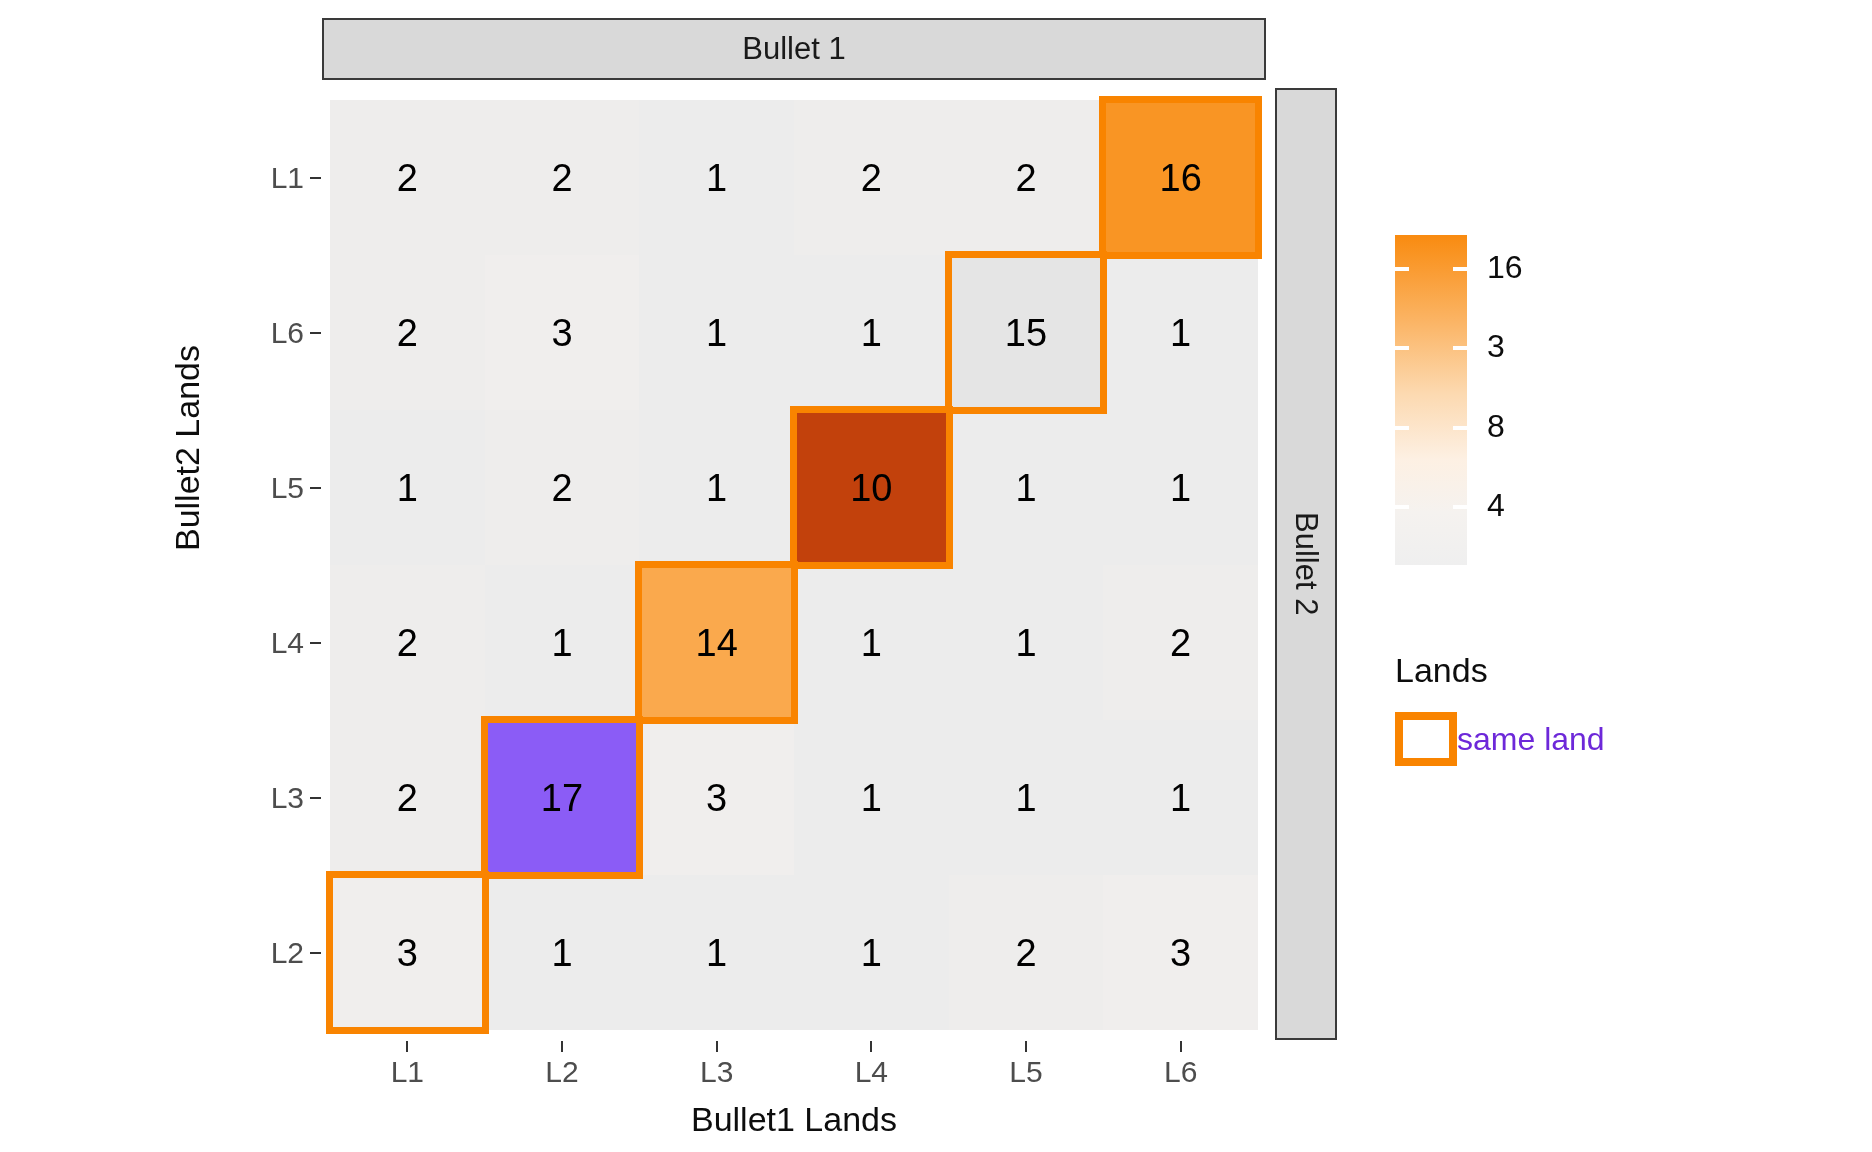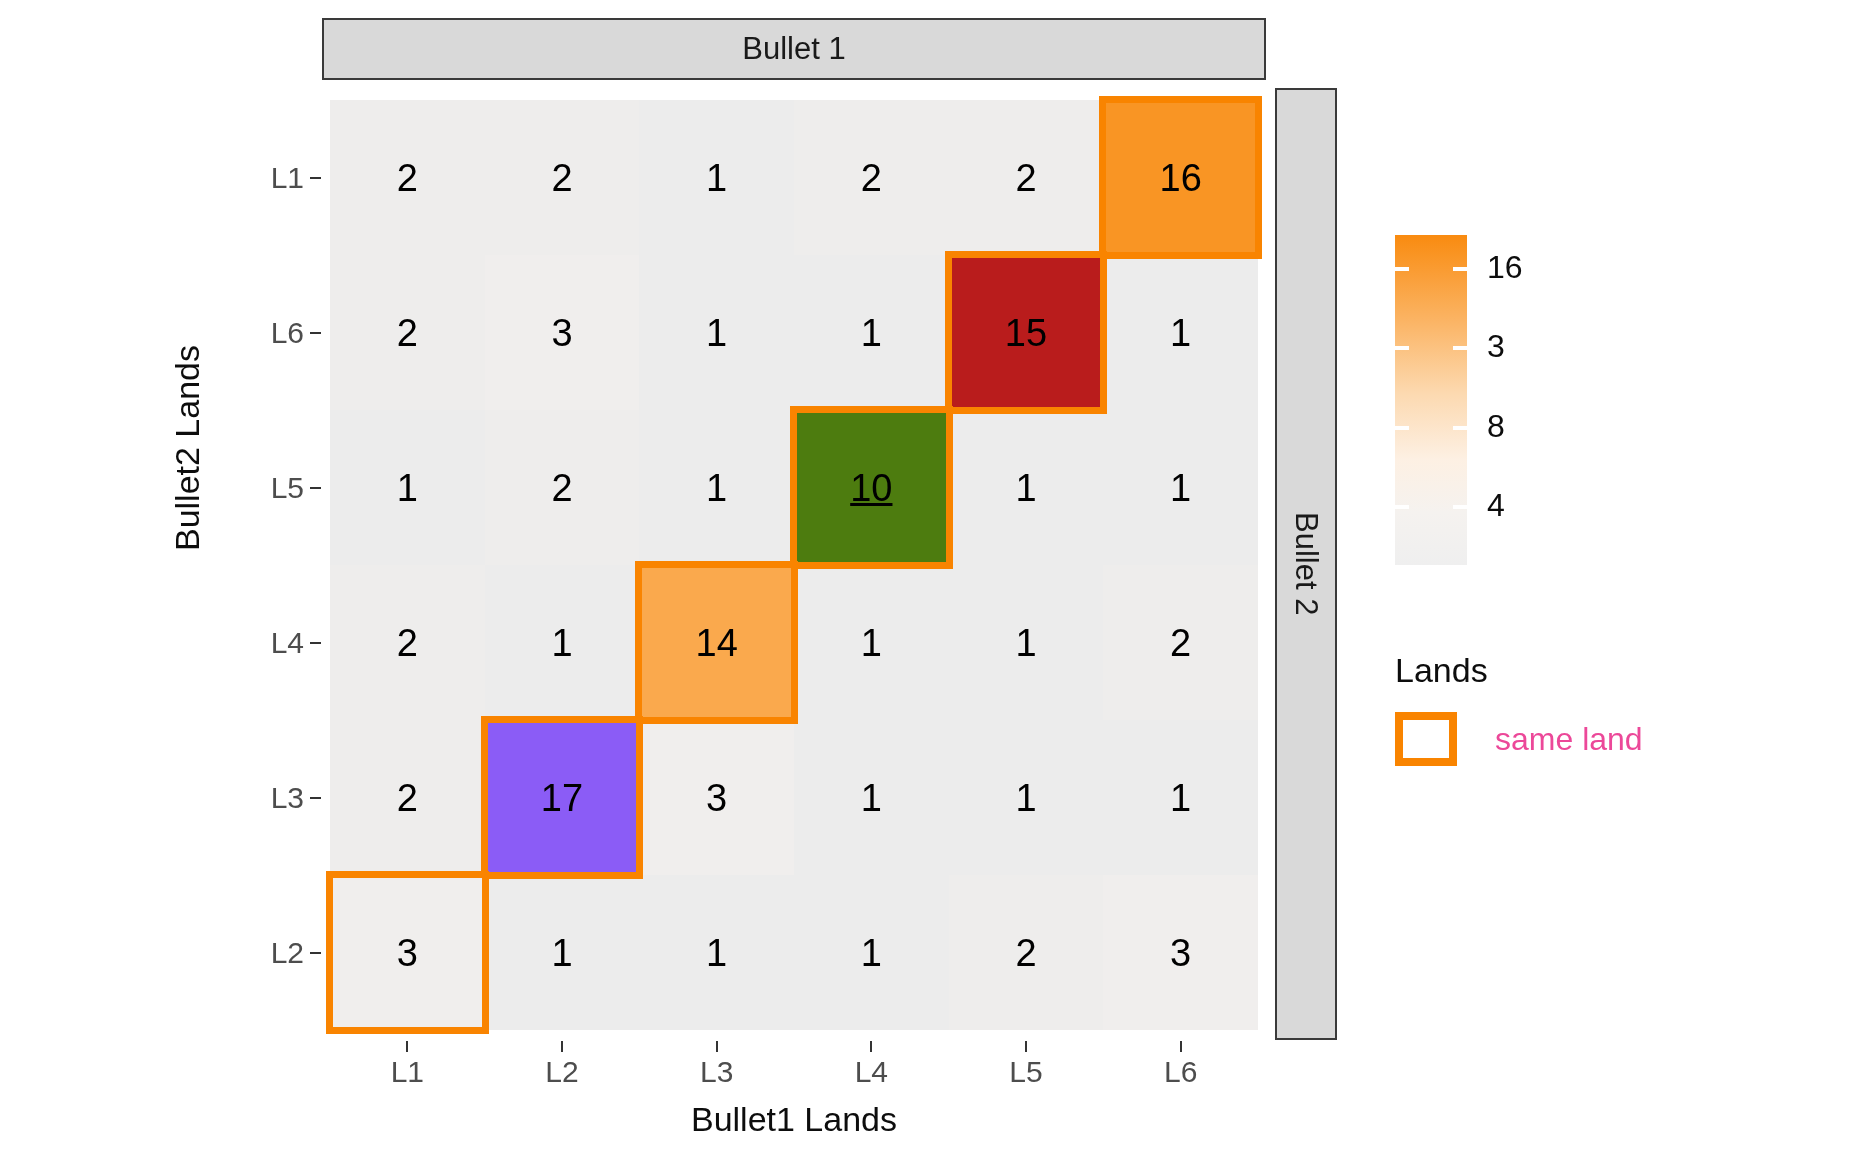--- a/index.html
+++ b/index.html
@@ -250,22 +250,21 @@
   }
   .source-swatch {
     width: 62px;
     height: 54px;
     border: 8px solid #F98400;
     box-sizing: border-box;
     background: #ffffff;
   }
   .source-label {
     font-size: 32px;
-    color: #ec4899;
-    margin-left: 38px;
+    color: #6d28d9;
   }
 </style>
 </head>
 <body>
 
 <div id="plot-root">
 
   <div id="facet-top-strip">
     <span class="strip-label">Bullet 1</span>
   </div>
@@ -299,36 +298,36 @@
         </div>
         <div class="cell" style="background: rgb(240, 238, 237);">
           <span class="cell-value">3</span>
         </div>
         <div class="cell" style="background: rgb(236, 236, 236);">
           <span class="cell-value">1</span>
         </div>
         <div class="cell" style="background: rgb(236, 236, 236);">
           <span class="cell-value">1</span>
         </div>
-        <div class="cell highlight" style="background: #b91c1c;">
+        <div class="cell highlight" style="background: #e5e5e5;">
           <span class="cell-value">15</span>
         </div>
         <div class="cell" style="background: rgb(236, 236, 236);">
           <span class="cell-value">1</span>
         </div>
         <div class="cell" style="background: rgb(236, 236, 236);">
           <span class="cell-value">1</span>
         </div>
         <div class="cell" style="background: rgb(238, 237, 236);">
           <span class="cell-value">2</span>
         </div>
         <div class="cell" style="background: rgb(236, 236, 236);">
           <span class="cell-value">1</span>
         </div>
-        <div class="cell highlight" style="background: #4d7c0f; text-decoration: underline;">
+        <div class="cell highlight" style="background: #c2410c;">
           <span class="cell-value">10</span>
         </div>
         <div class="cell" style="background: rgb(236, 236, 236);">
           <span class="cell-value">1</span>
         </div>
         <div class="cell" style="background: rgb(236, 236, 236);">
           <span class="cell-value">1</span>
         </div>
         <div class="cell" style="background: rgb(238, 237, 236);">
           <span class="cell-value">2</span>

